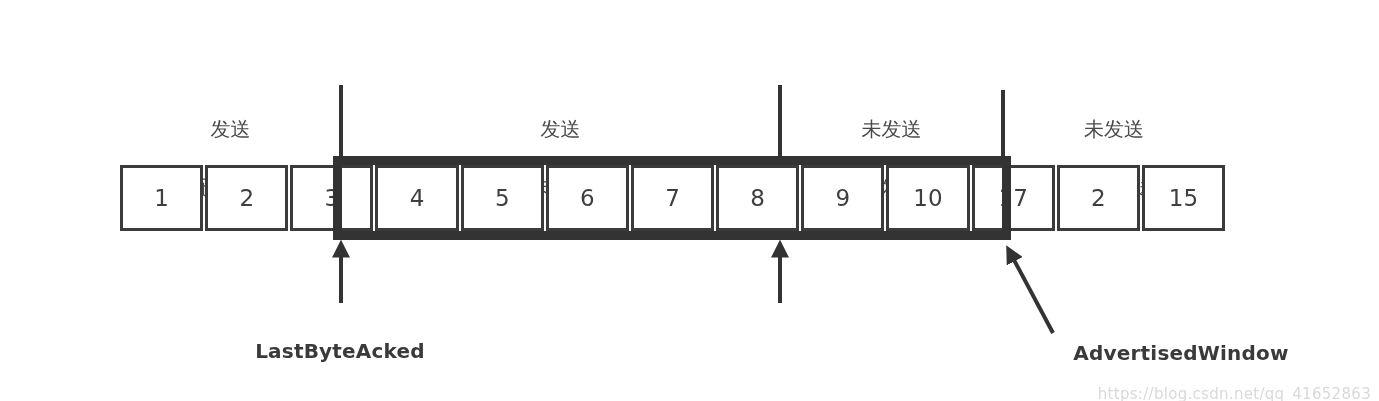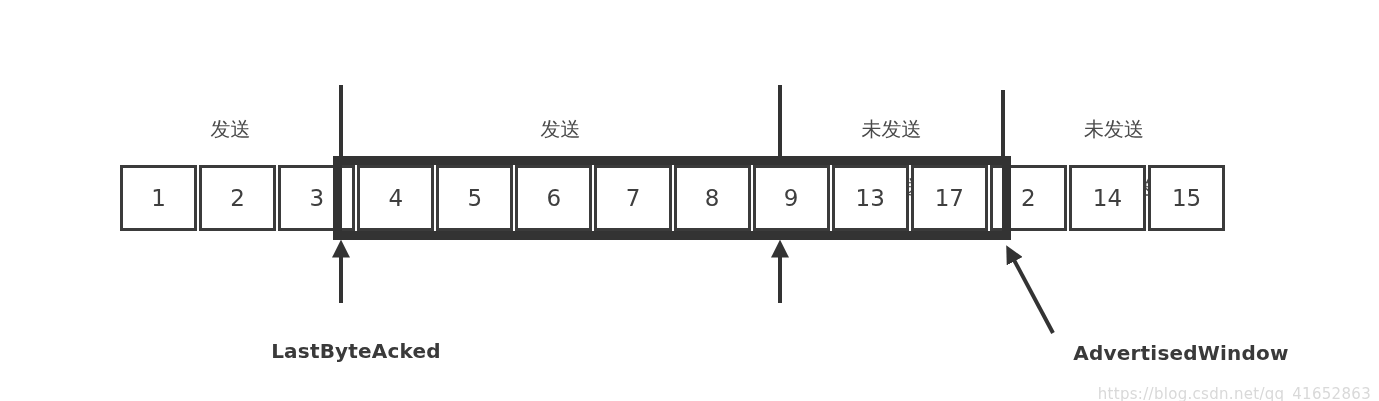--- a/index.html
+++ b/index.html
@@ -70,21 +70,21 @@
   
   .pointer-label {
     position: absolute;
     top: 339px;
     color: #3a3a3a;
     font-size: 20px;
     font-weight: 600;
     text-align: center;
     letter-spacing: 0.2px;
   }
-  .pointer-label.acked { left: 256px; width: 200px; }
+  .pointer-label.acked { left: 240px; width: 200px; }
   .pointer-label.sent  { left: 675px; width: 200px; }
   .pointer-label.adv   { left: 1066px; width: 230px; text-align: center; top: 341px; }
   
   .watermark {
     position: absolute;
     right: 8px;
     top: 385px;
     color: #d9d9d9;
     font-size: 15px;
     letter-spacing: 0.3px;
@@ -115,24 +115,23 @@
   <div class="box-row">
     <div class="byte-box">1</div>
     <div class="byte-box">2</div>
     <div class="byte-box">3</div>
     <div class="byte-box">4</div>
     <div class="byte-box">5</div>
     <div class="byte-box">6</div>
     <div class="byte-box">7</div>
     <div class="byte-box">8</div>
     <div class="byte-box">9</div>
-    <div class="byte-box">13</div>
+    <div class="byte-box">10</div>
     <div class="byte-box">17</div>
     <div class="byte-box">2</div>
-    <div class="byte-box">14</div>
     <div class="byte-box">15</div>
   </div>
 
   <div class="window-frame"></div>
 
   <svg class="overlay-svg" width="1379" height="401" viewBox="0 0 1379 401">
     <defs>
       <marker id="ah" viewBox="0 0 10 10" refX="2" refY="5" markerWidth="4.5" markerHeight="4.5" orient="auto">
         <path d="M0,0 L10,5 L0,10 z" fill="#333333"></path>
       </marker>

